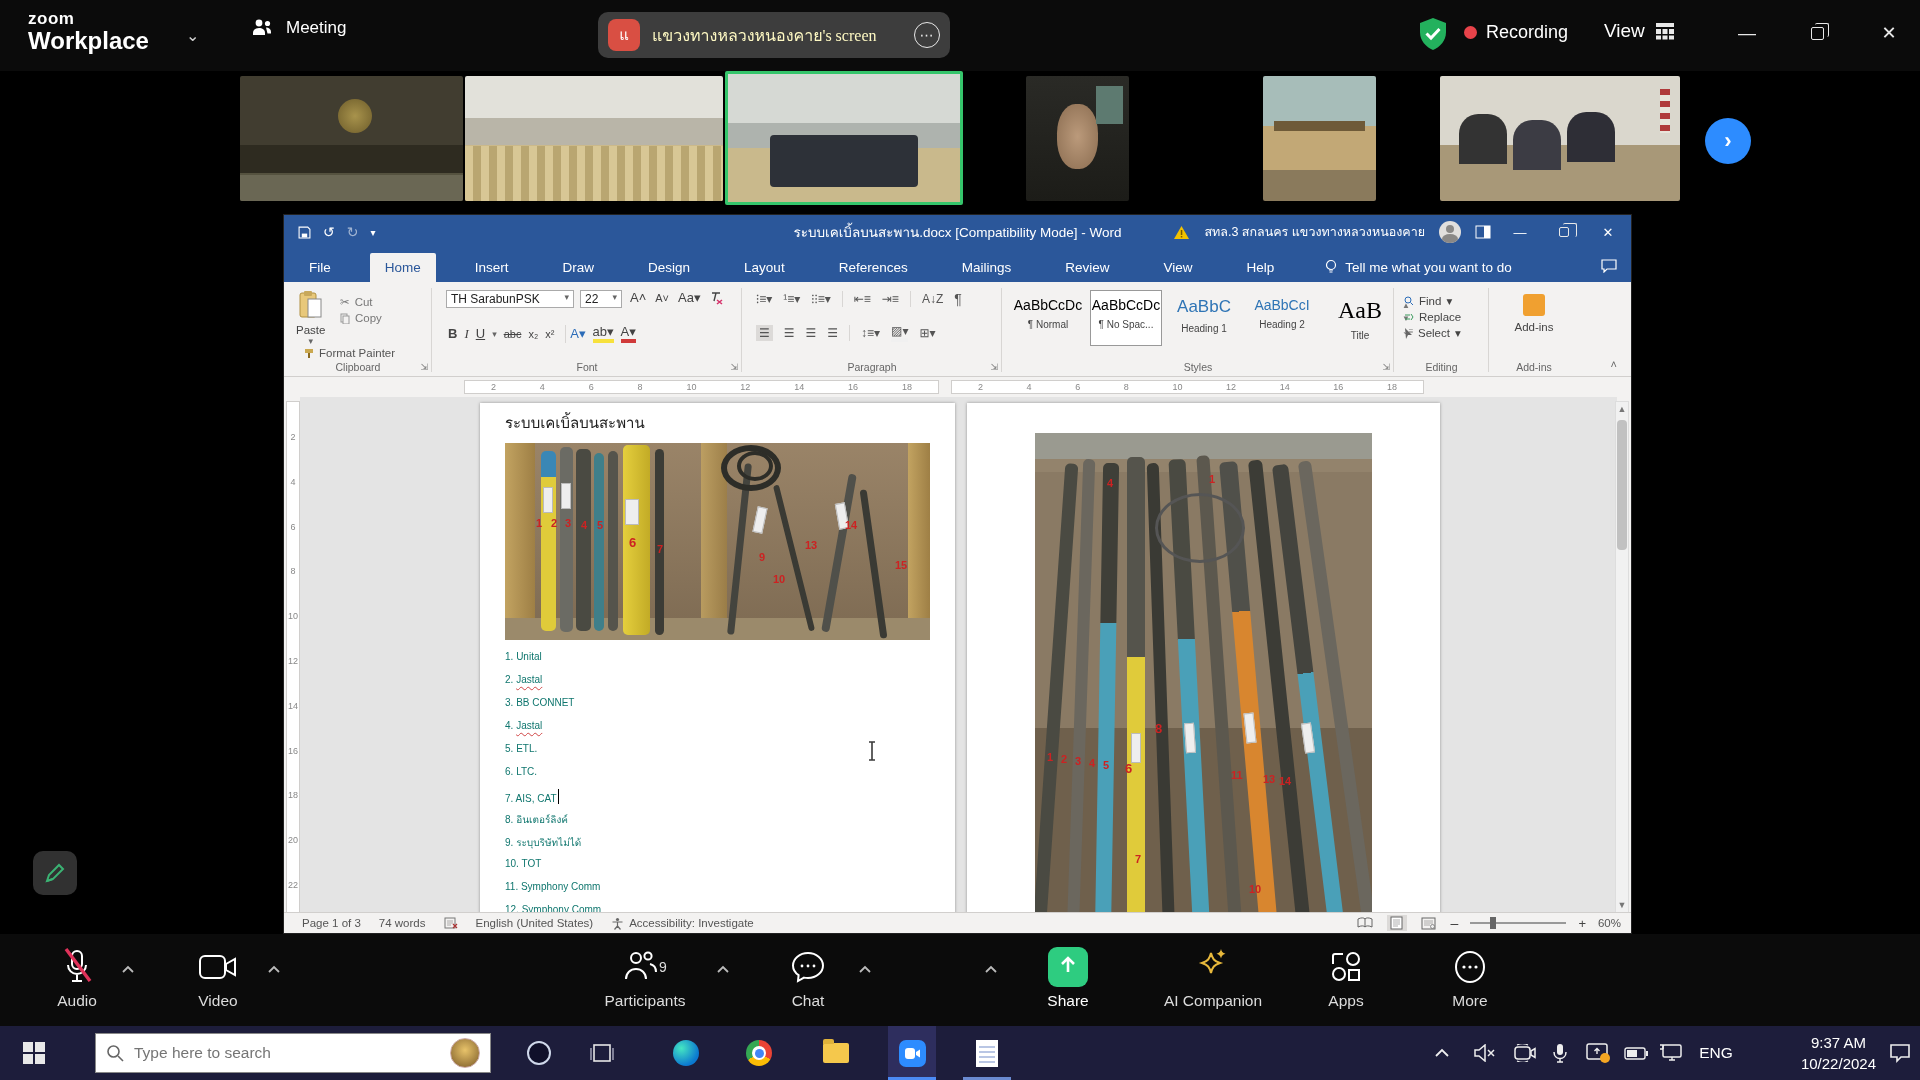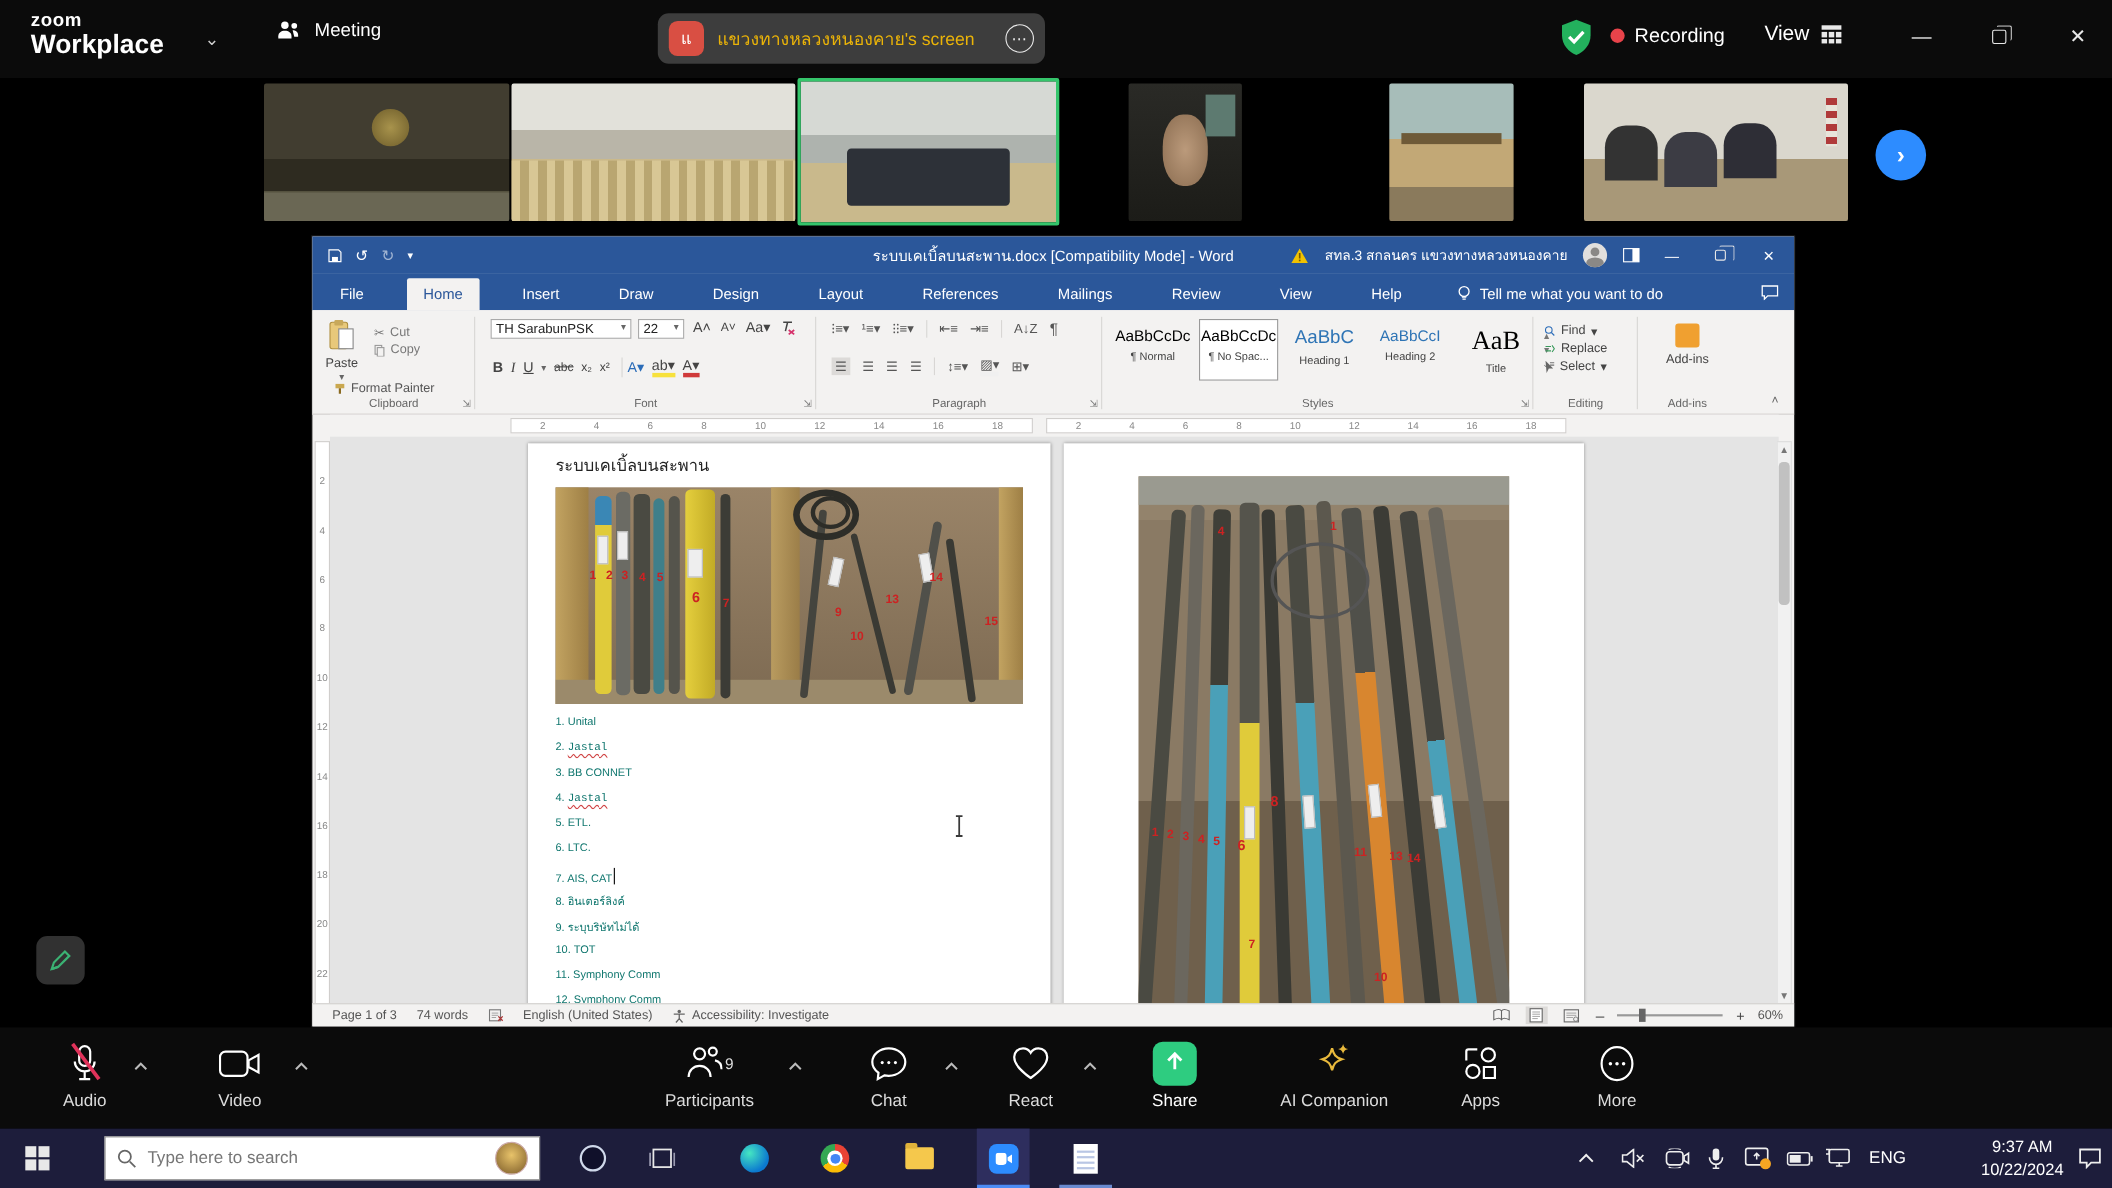--- a/index.html
+++ b/index.html
@@ -9,21 +9,21 @@
   
   #topbar { position:absolute; left:0; top:0; width:1920px; height:71px; background:#0b0b0b; color:#fff; }
   .logo { position:absolute; left:28px; top:10px; line-height:1.05; }
   .logo .l1 { font-size:17px; font-weight:bold; letter-spacing:.5px; }
   .logo .l2 { font-size:24px; font-weight:bold; }
   .chev { color:#cfcfcf; font-size:16px; }
   #logo-chevron { position:absolute; left:186px; top:26px; }
   #meeting-tab { position:absolute; left:250px; top:18px; display:flex; align-items:center; gap:12px; font-size:17px; }
   .pill { position:absolute; left:598px; top:12px; width:352px; height:46px; background:#3d3d3d; border-radius:10px; display:flex; align-items:center; padding:0 10px; gap:12px; }
   .pill-badge { width:32px; height:32px; border-radius:8px; background:#d94f43; color:#fff; display:flex; align-items:center; justify-content:center; font-size:15px; }
-  .pill-text { font-size:16px; color:#eab308; white-space:nowrap; }
+  .pill-text { font-size:16px; color:#fef9c3; white-space:nowrap;font-family:Liberation Serif, serif; }
   .pill-more { margin-left:auto; width:26px; height:26px; border:1.5px solid #e8e8e8; border-radius:50%; color:#e8e8e8; display:flex; align-items:center; justify-content:center; font-size:14px; letter-spacing:1px; }
   #shield { position:absolute; left:1418px; top:17px; }
   #recording { position:absolute; left:1464px; top:22px; display:flex; align-items:center; gap:9px; font-size:18px; color:#fff; }
   .rec-dot { width:13px; height:13px; border-radius:50%; background:#e8434a; }
   #view-btn { position:absolute; left:1604px; top:20px; display:flex; align-items:center; gap:10px; font-size:19px; }
   .win-ctl { position:absolute; top:18px; width:34px; height:30px; display:flex; align-items:center; justify-content:center; color:#e8e8e8; font-size:18px; }
   .sq { width:13px; height:13px; border:1.6px solid #e8e8e8; border-radius:2px; position:relative; }
   .sq:before { content:""; position:absolute; left:3px; top:-5px; width:13px; height:13px; border:1.6px solid #e8e8e8; border-radius:2px; border-left:none; border-bottom:none; }
 
   
@@ -84,21 +84,21 @@
   #ruler { position:absolute; left:16px; top:162px; width:1317px; height:20px; background:#f3f2f1; }
   .ruler-band { position:absolute; top:3px; height:14px; background:#fff; border:1px solid #d0cecc; display:flex; align-items:center; justify-content:space-between; padding:0 26px; font-size:9px; color:#888; }
   #vruler { position:absolute; left:2px; top:186px; width:14px; height:520px; background:#fff; border:1px solid #d0cecc; display:flex; flex-direction:column; align-items:center; justify-content:space-between; padding:30px 0; font-size:9px; color:#888; }
 
   #docarea { position:absolute; left:16px; top:182px; width:1317px; height:516px; background:#e4e4e4; overflow:hidden; }
   .page { position:absolute; top:6px; height:525px; background:#fff; box-shadow:0 0 3px rgba(0,0,0,.35); }
   #page1 { left:180px; width:475px; }
   #page2 { left:667px; width:473px; }
   .doc-heading { position:absolute; left:25px; top:8px; font-size:15px; color:#222; }
   .doc-line { position:absolute; left:25px; font-size:10px; color:#0f766e; white-space:nowrap; }
-  .mis { text-decoration:underline wavy #d04545 1px; text-underline-offset:3px;font-family:Liberation Mono, monospace; }
+  .mis { text-decoration:underline wavy #d04545 1px; text-underline-offset:3px; }
   .caret-bar { display:inline-block; width:1px; height:15px; background:#000; vertical-align:-2px; margin-left:1px; }
 
   
   #photo1 { position:absolute; left:25px; top:40px; width:425px; height:197px; background:linear-gradient(#9a8468,#7d6a52); overflow:hidden; }
   #photo2 { position:absolute; left:68px; top:30px; width:337px; height:492px; background:linear-gradient(#93836c 0 8%,#8a7a64 8% 60%,#6f604c 60% 100%); overflow:hidden; }
   .plank { position:absolute; top:0; bottom:0; background:linear-gradient(90deg,#c2a361,#9e7f45); }
   .pipe { position:absolute; border-radius:5px; }
   .ptag { position:absolute; width:10px; height:26px; background:#eee; border:1px solid #bbb; }
   .pnum { position:absolute; color:#cc2222; font-size:11px; font-weight:bold; }
   .coil { position:absolute; border:6px solid #2d2d28; border-radius:50%; }
@@ -683,28 +683,20 @@
             <circle cx="17" cy="16" r="1.4" fill="#fff"></circle>
             <circle cx="23" cy="16" r="1.4" fill="#fff"></circle>
         </svg>
       </div>
       <div class="lbl">Chat</div>
     </div>
     <svg class="zcaret" style="left:857px;" viewBox="0 0 16 16">
         <path d="M3 10l5-5 5 5" fill="none" stroke="#bbb" stroke-width="1.8"></path>
       </svg>
 
-    <div class="zbtn" style="left:937px;">
-      <div class="ico">
-        <svg width="36" height="34" viewBox="0 0 36 34">
-          <path d="M18 30C8 23 3 17 3 11c0-4.4 3.4-8 8-8 3 0 5.6 1.6 7 4 1.4-2.4 4-4 7-4 4.6 0 8 3.6 8 8 0 6-5 12-15 19z" fill="none" stroke="#fff" stroke-width="2"></path>
-        </svg>
-      </div>
-      <div class="lbl">React</div>
-    </div>
     <svg class="zcaret" style="left:983px;" viewBox="0 0 16 16">
         <path d="M3 10l5-5 5 5" fill="none" stroke="#bbb" stroke-width="1.8"></path>
       </svg>
 
     <div class="zbtn" style="left:1068px;">
       <div class="ico">
         <div class="share-sq">
           <svg width="18" height="22" viewBox="0 0 18 22">
               <path d="M9 2v14M3 8l6-6 6 6" fill="none" stroke="#fff" stroke-width="2.6"></path>
             </svg>

